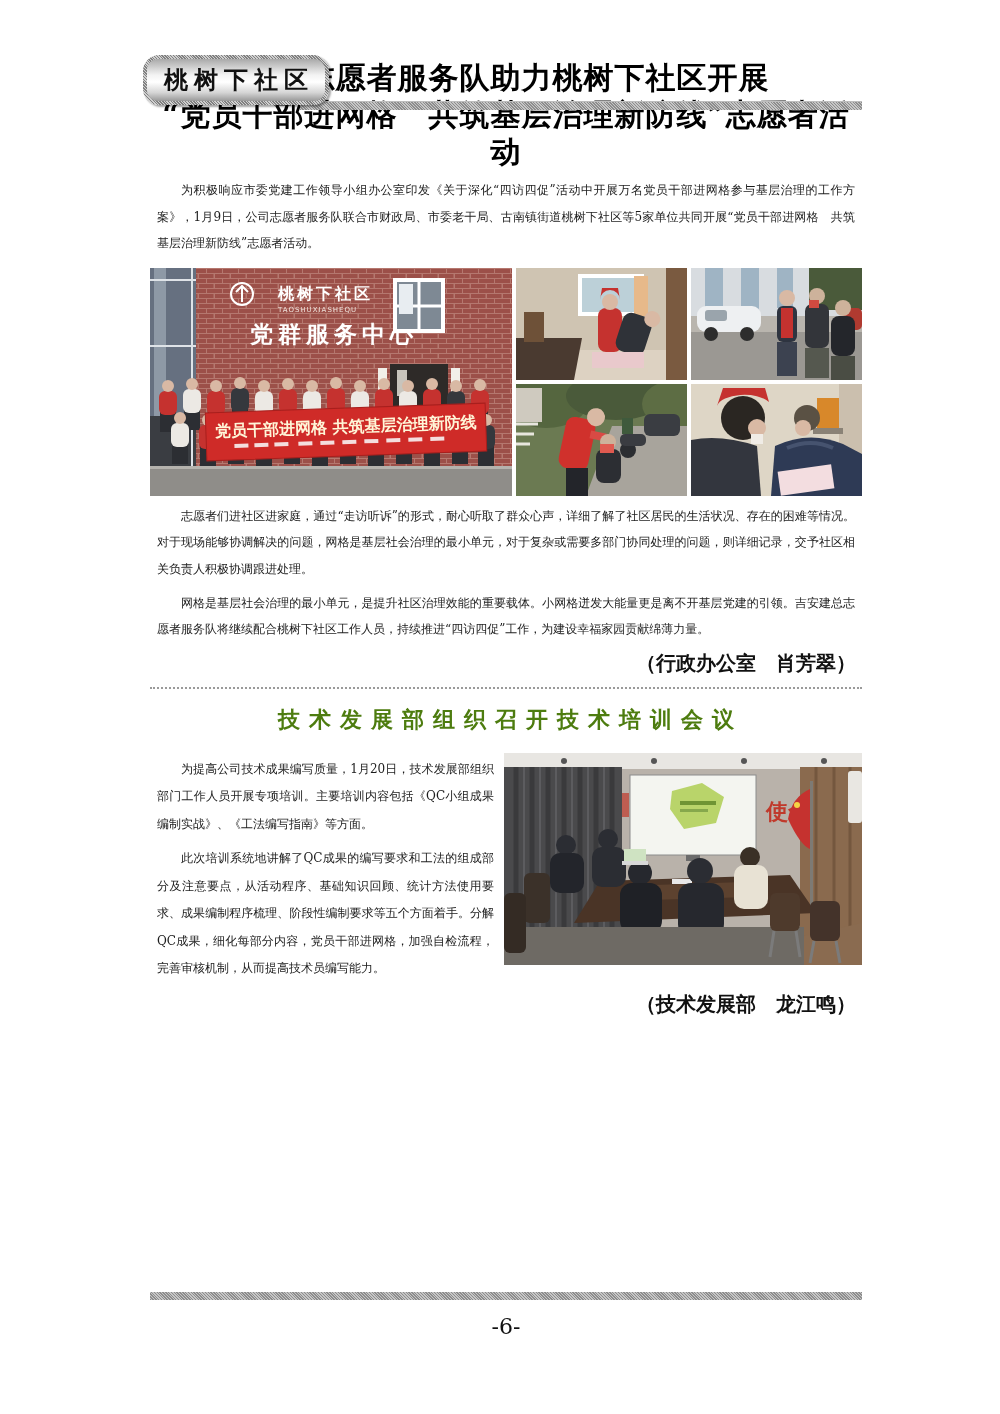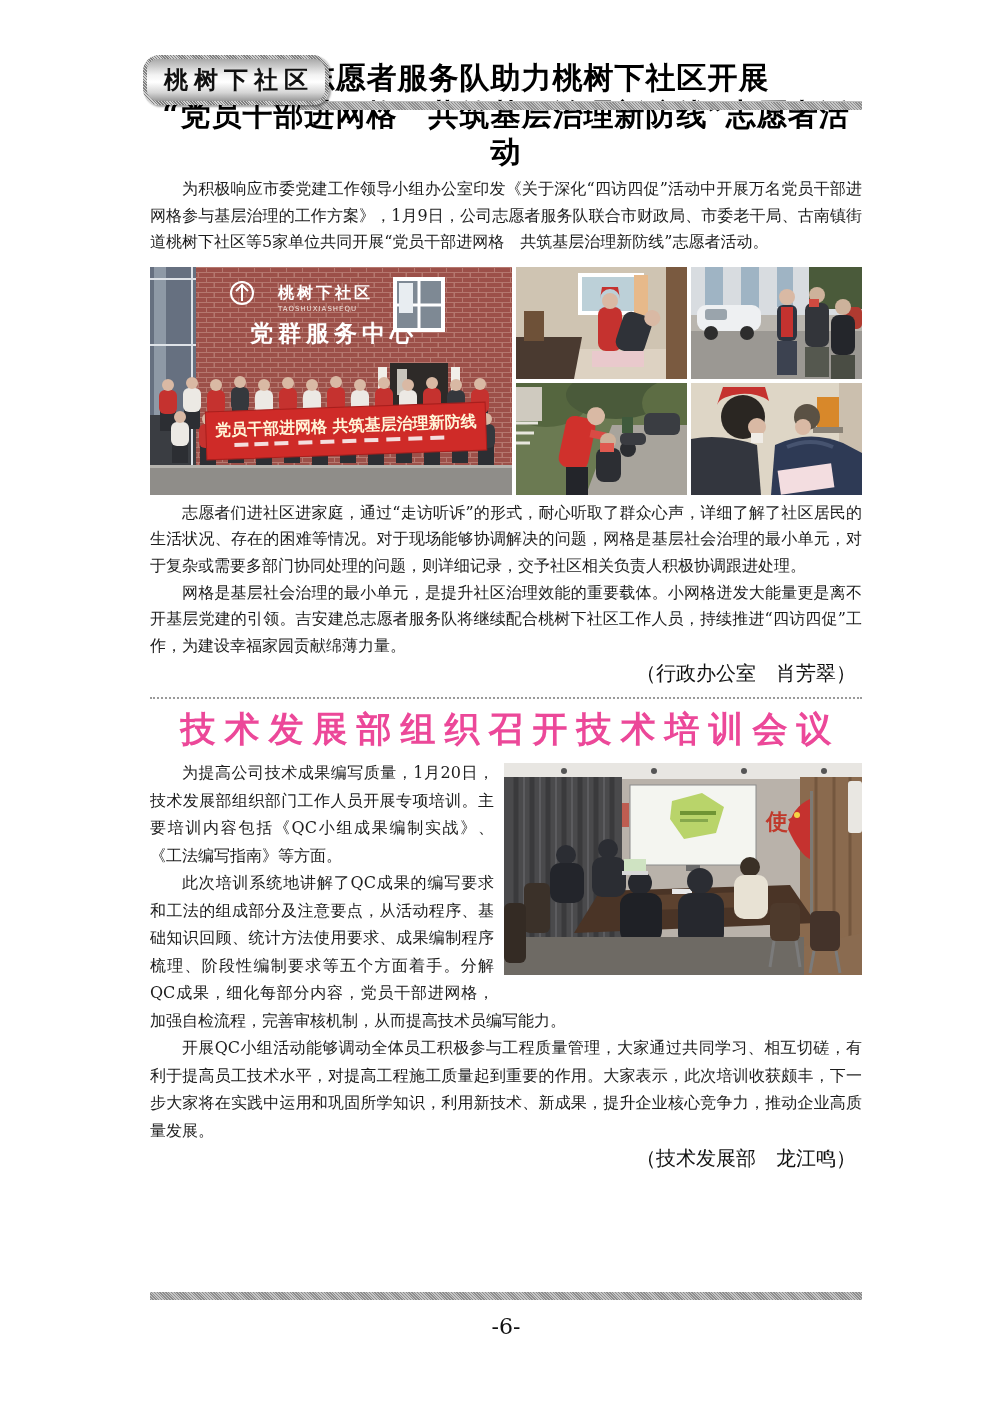--- a/index.html
+++ b/index.html
@@ -31,37 +31,37 @@
     display:flex;align-items:center;justify-content:center;
     font-size:24px;font-weight:900;letter-spacing:6px;text-indent:6px;color:#111;
   }
   
   .content{width:712px;margin-left:150px;padding-top:53px;}
   .title1{
     margin:6px 0 6px 0;text-align:center;
     font-size:30px;line-height:37px;font-weight:900;color:#000;letter-spacing:1px;
   }
   p.body{
-    margin:0;font-size:16px;line-height:26.6px;
+    margin:7px;font-size:12px;line-height:26.6px;
     text-align:justify;text-indent:2em;color:#1c1c1c;
   }
   .byline{
-    margin:1px 0 0 0;font-size:20px;line-height:27px;font-weight:400;
+    margin:1px 0 0 0;font-size:20px;line-height:27px;font-weight:700;
     text-align:right;padding-right:6px;color:#111;
   }
   
   .collage{display:flex;gap:4px;margin:11px 0 5px 0;}
   .grid2{display:grid;grid-template-columns:171px 171px;grid-template-rows:112px 112px;gap:4px;}
   .photo{display:block;}
   .photo svg{display:block;}
   
   .divider{margin-top:10px;border-top:2px dotted #9a9a9a;height:0;}
   .title2{
     margin:10px 0 10px 0;text-align:center;
-    font-size:35px;line-height:40px;font-weight:900;color:#ec4899;
+    font-size:22px;line-height:40px;font-weight:900;color:#4d7c0f;
     letter-spacing:9px;text-indent:9px;
   }
   .a2-body{overflow:hidden;}
   .a2-body p.body{line-height:27.5px;}
   .float-photo{float:right;margin:4px 0 8px 10px;}
   
   .ftr-rule{
     position:absolute;left:150px;top:1292px;width:712px;height:8px;
     background:repeating-linear-gradient(45deg,#8d8d8d 0 1px,#c6c6c6 1px 2px);
   }
@@ -387,21 +387,20 @@
               <path d="M310 188l-4 22 M332 188l4 22" stroke="#7b7b7b" stroke-width="3" fill="none"></path>
             </g>
 
             <rect x="20" y="120" width="26" height="50" rx="6" fill="#3b3129"></rect>
             <rect x="0" y="140" width="22" height="60" rx="6" fill="#342b24"></rect>
           </svg>
         </span>
 
         <p class="body">为提高公司技术成果编写质量，1月20日，技术发展部组织部门工作人员开展专项培训。主要培训内容包括《QC小组成果编制实战》、《工法编写指南》等方面。</p>
         <p class="body">此次培训系统地讲解了QC成果的编写要求和工法的组成部分及注意要点，从活动程序、基础知识回顾、统计方法使用要求、成果编制程序梳理、阶段性编制要求等五个方面着手。分解QC成果，细化每部分内容，党员干部进网格，加强自检流程，完善审核机制，从而提高技术员编写能力。</p>
-        <p class="body">开展QC小组活动能够调动全体员工积极参与工程质量管理，大家通过共同学习、相互切磋，有利于提高员工技术水平，对提高工程施工质量起到重要的作用。大家表示，此次培训收获颇丰，下一步大家将在实践中运用和巩固所学知识，利用新技术、新成果，提升企业核心竞争力，推动企业高质量发展。</p>
       </div>
       <p class="byline">（技术发展部　龙江鸣）</p>
     </article>
   </div>
 
   <div class="ftr-rule"></div>
   <div class="pagenum">-6-</div>
 </div>
 
 </body></html>

